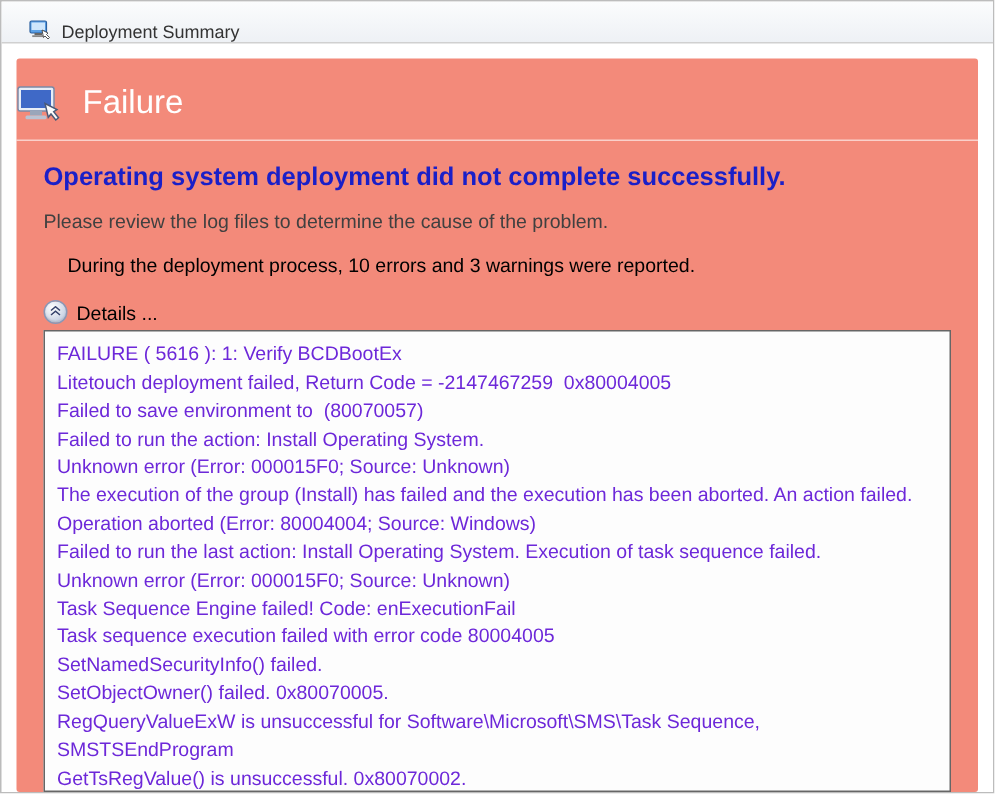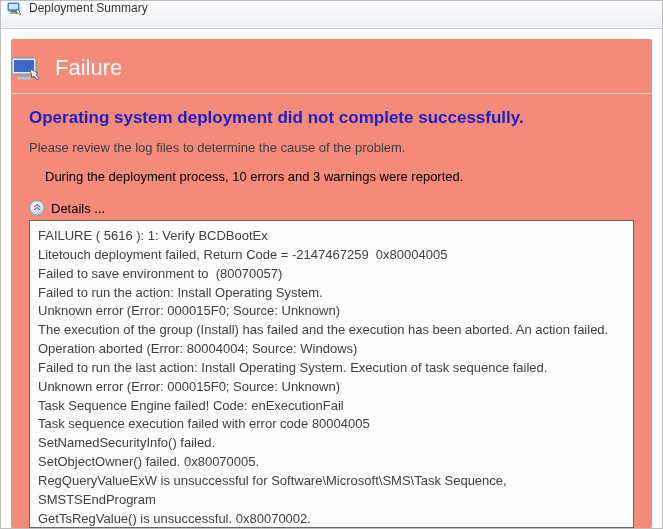--- a/index.html
+++ b/index.html
@@ -16,22 +16,22 @@
     background: #fff;
     border: 1px solid #bcbcbc;
     display: flex;
     flex-direction: column;
     overflow: hidden;
   }
   .titlebar {
     height: 28px;
     border-bottom: 1px solid #d0d0d0;
     display: flex;
-    align-items: flex-start;
-    padding: 0 6px;
+    align-items: flex-end;
+    padding: 0 18px;
     background: linear-gradient(to bottom, #fbfcfd, #eef1f5);
   }
   .titlebar .app-icon {
     width: 16px; height: 16px;
     margin-right: 6px;
     display: flex; align-items: center; justify-content: center;
   }
   .titlebar .title-text {
     font-size: 12px;
     color: #333;
@@ -114,21 +114,21 @@
     font-size: 13px;
     color: #000;
   }
   .log-box {
     border: 1px solid #666;
     background: #fdfdfd;
     flex: 1;
     padding: 6px 8px;
     font-size: 13px;
     line-height: 1.45;
-    color: #404040;
+    color: #6d28d9;
     overflow: hidden;
     white-space: pre-wrap;
     word-wrap: break-word;
   }
   .log-box div { }
 </style>
 </head>
 <body>
 
 <div class="window">

